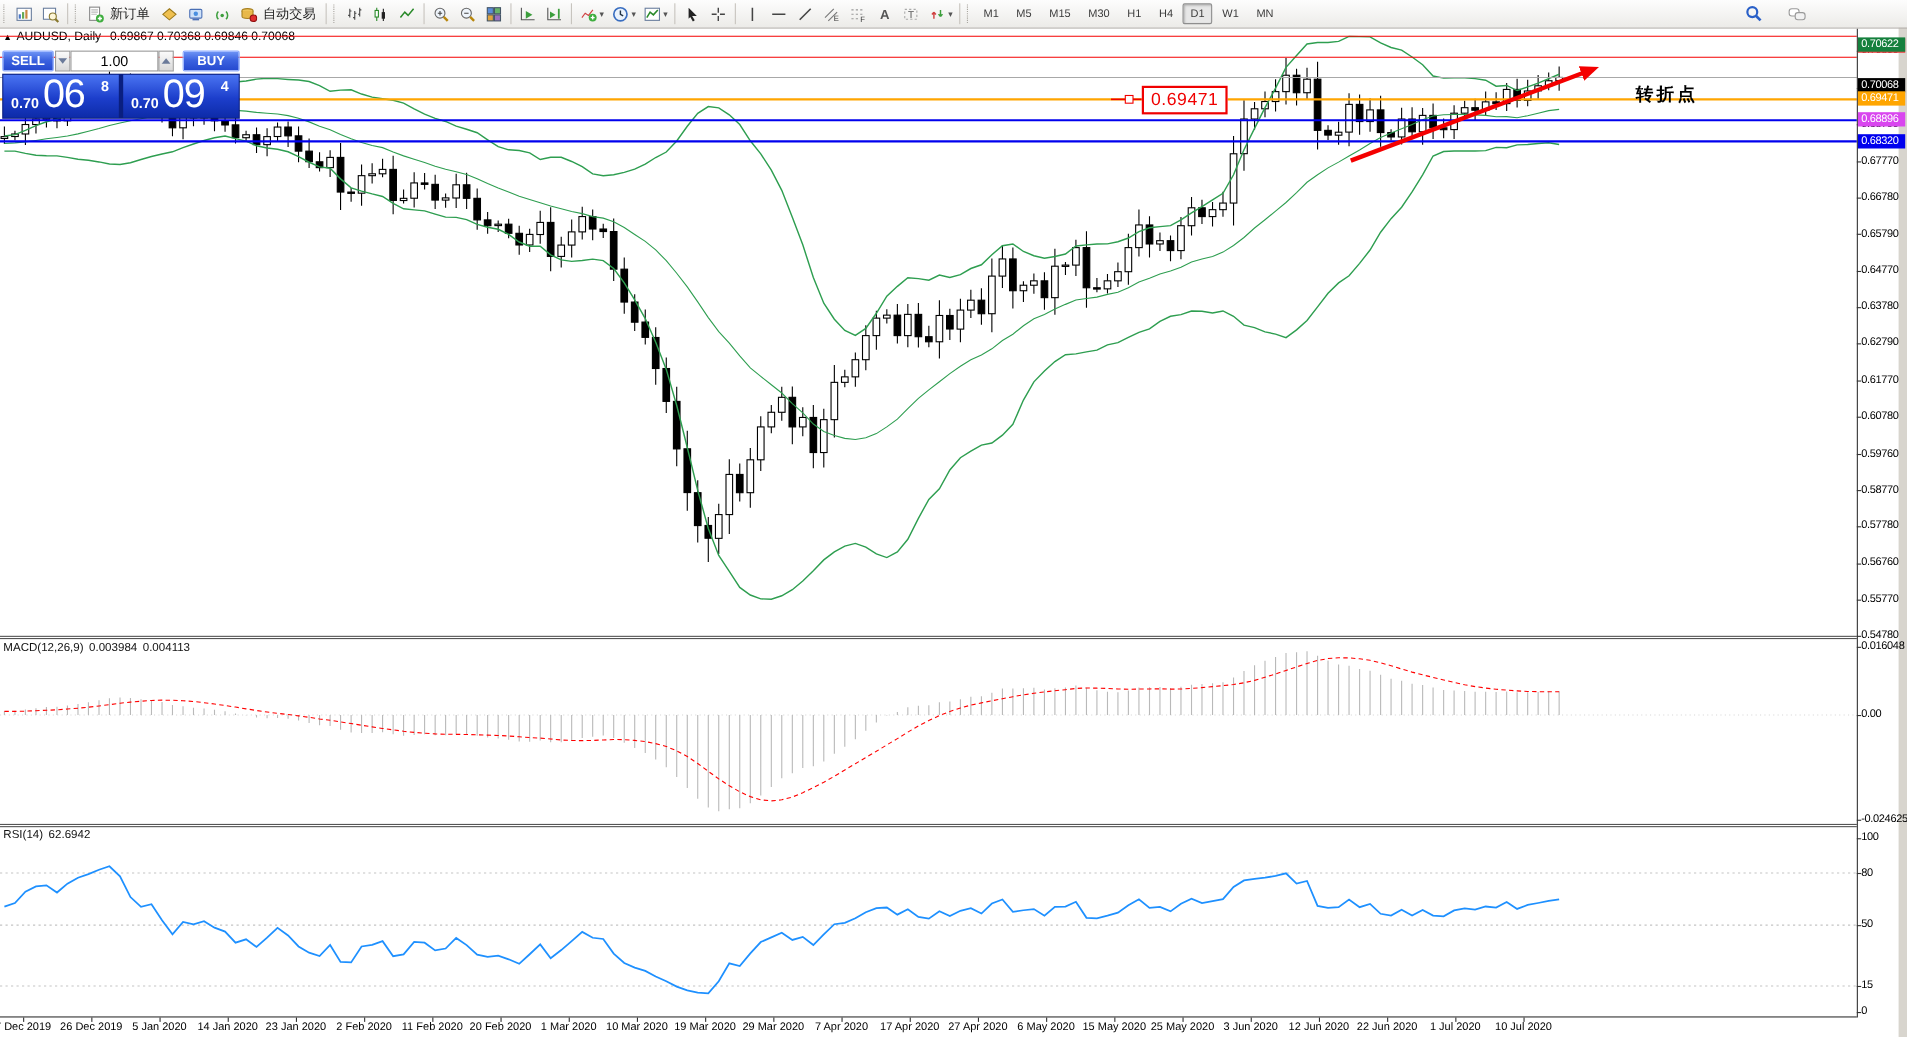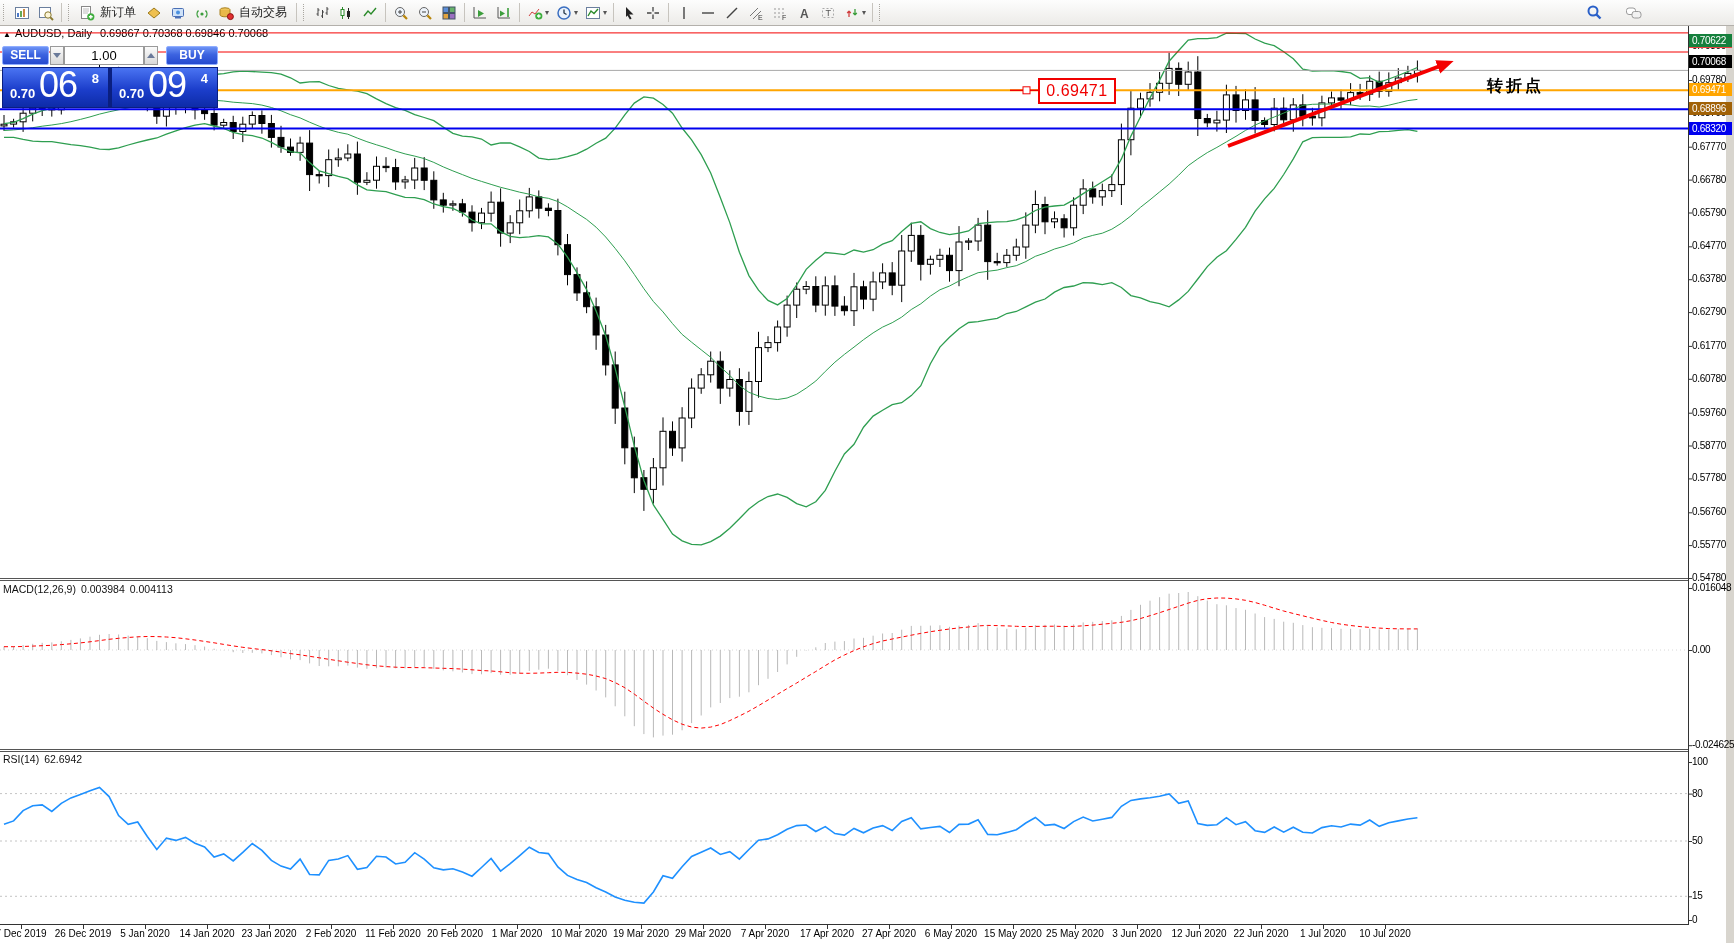--- a/index.html
+++ b/index.html
@@ -276,20 +276,31 @@
       <div class="ibtn">
           <svg width="16" height="16">
             <path d="M5 12V6M5 6L3.2 8.2M5 6l1.8 2.2" stroke="#d04040" fill="none" stroke-width="1.3"></path>
             <path d="M11 4v6M11 10l-1.8-2.2M11 10l1.8-2.2" stroke="#3c9e3c" fill="none" stroke-width="1.3"></path>
           </svg>
         </div>
         <span class="chev">▾</span>
     </div>
     <div class="sep"></div>
       <div class="grip"></div>
+    <div class="grp" id="tfs">
+        <div class="tf">M1</div>
+        <div class="tf">M5</div>
+        <div class="tf">M15</div>
+        <div class="tf">M30</div>
+        <div class="tf">H1</div>
+        <div class="tf">H4</div>
+        <div class="tf act">D1</div>
+        <div class="tf">W1</div>
+        <div class="tf">MN</div>
+      </div>
     <div id="tbright">
       <div class="ibtn">
           <svg width="17" height="17">
             <circle cx="7" cy="7" r="4.5" fill="none" stroke="#2a60c8" stroke-width="2"></circle>
             <line x1="10.3" y1="10.3" x2="14.5" y2="14.5" stroke="#2a60c8" stroke-width="2.4"></line>
           </svg>
         </div>
       <div class="ibtn">
           <svg width="18" height="16">
             <rect x="1.5" y="3" width="9" height="6.5" rx="2.5" fill="#fff" stroke="#9a9a9a"></rect>
@@ -601,23 +612,23 @@
       <div class="mtick" style="top:582.0px">0.016048</div>
       <div class="mtick" style="top:644.0px">0.00</div>
       <div class="mtick" style="top:739.2px">-0.024625</div>
       <div class="mtick" style="top:756.0px">100</div>
       <div class="mtick" style="top:787.6px">80</div>
       <div class="mtick" style="top:835.0px">50</div>
       <div class="mtick" style="top:890.3px">15</div>
       <div class="mtick" style="top:914.0px">0</div>
       <div class="plabel" style="top:35px;background:#ef4444;color:#ffffff">0.71198</div>
       <div class="plabel" style="top:34px;background:#15803d;color:#ffffff">0.70622</div>
-      <div class="plabel" style="top:55px;background:#000000;color:#ffffff">0.70068</div>
+      <div class="plabel" style="top:71px;background:#000000;color:#ffffff">0.70068</div>
       <div class="plabel" style="top:83.3px;background:#ffa500;color:#ffffff">0.69471</div>
-      <div class="plabel" style="top:102.3px;background:#a16207;color:#ffffff">0.68896</div>
+      <div class="plabel" style="top:102.3px;background:#d946ef;color:#ffffff">0.68896</div>
       <div class="plabel" style="top:121.5px;background:#0000ee;color:#ffffff">0.68320</div>
     </div>
   <div id="dticks">
       <div class="dlabel" style="left:21px">7 Dec 2019</div>
       <div class="dlabel" style="left:83px">26 Dec 2019</div>
       <div class="dlabel" style="left:145px">5 Jan 2020</div>
       <div class="dlabel" style="left:207px">14 Jan 2020</div>
       <div class="dlabel" style="left:269px">23 Jan 2020</div>
       <div class="dlabel" style="left:331px">2 Feb 2020</div>
       <div class="dlabel" style="left:393px">11 Feb 2020</div>

